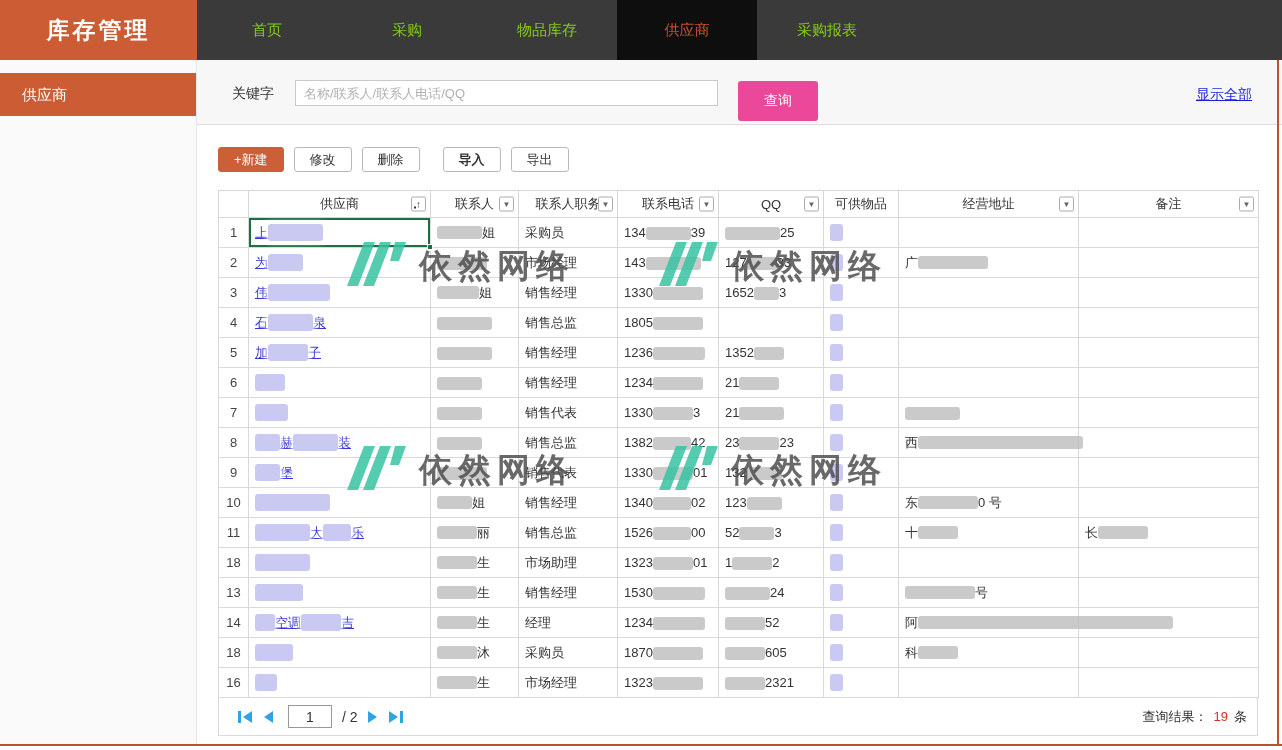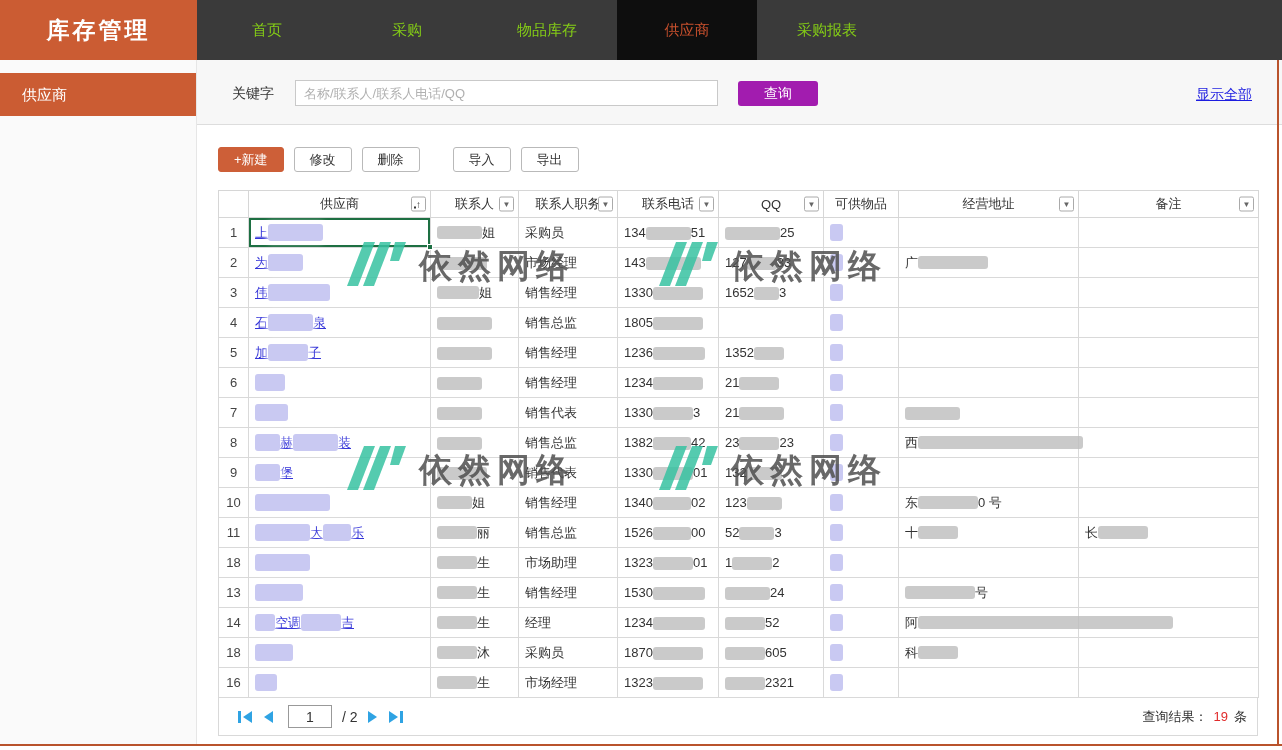--- a/index.html
+++ b/index.html
@@ -28,31 +28,31 @@
              background:#fafafa; border-right:1px solid #e6e6e6; z-index:15; }
   .side-item { margin-top:13px; height:43px; line-height:43px; background:#cb5c33;
                color:#fff; font-size:15px; padding-left:22px; cursor:pointer; }
   
   .content { position:absolute; top:60px; left:197px; width:1085px; height:690px; background:#fff; }
   .search-bar { position:relative; height:65px; background:#f7f7f7; border-bottom:1px solid #dddddd; }
   .search-label { position:absolute; left:21px; top:25px; font-size:14px; color:#333;margin-left:14px; }
   .search-input { position:absolute; left:98px; top:20px; width:423px; height:26px;
                   border:1px solid #c9c9c9; background:#fff; padding:0 8px; font-size:13px; color:#333; }
   .search-input::placeholder { color:#b0b0b0; }
-  .btn-query { position:absolute; left:541px; top:21px; width:80px; height:25px;
-               background:#a21caf; color:#fff; font-size:14px; border:none; border-radius:3px; cursor:pointer; }
+  .btn-query { position:absolute; left:541px; top:21px; width:80px; height:40px;
+               background:#ec4899; color:#fff; font-size:14px; border:none; border-radius:3px; cursor:pointer; }
   .show-all { position:absolute; right:30px; top:26px; font-size:14px; color:#1d1de0;
               text-decoration:underline; cursor:pointer; }
   
   .toolbar { position:absolute; top:87px; left:21px; display:flex; }
   .toolbar button { height:25px; padding:0 15px; font-size:13px; border-radius:3px;
                     margin-right:10px; cursor:pointer; }
   .btn-new { background:#cd5f38; color:#fff; border:1px solid #cd5f38; }
   .btn-plain { background:#fff; color:#333; border:1px solid #b9b9b9; }
-  .gap-left { margin-left:23px; }
+  .gap-left { margin-left:13px;font-weight:bold; }
   
   .table-wrap { position:absolute; top:130px; left:21px; }
   table { border-collapse:collapse; table-layout:fixed; width:1040px; font-size:13px; background:#fff; }
   th { height:27px; border:1px solid #d6d6d6; font-weight:normal; color:#333;
        position:relative; background:#fff; padding:0; }
   td { height:30px; border:1px solid #d9d9d9; padding:0 6px; white-space:nowrap;
        overflow:visible; color:#333; }
   td.rownum { text-align:center; color:#444; padding:0; }
   td.link .txt { color:#3434d8; text-decoration:underline; }
   .blur { display:inline-block; vertical-align:middle; border-radius:3px; position:relative; z-index:2; }
@@ -143,21 +143,21 @@
             <th><span class="txt">经营地址</span><span class="hdr-ico">▼</span></th>
             <th><span class="txt">备注</span><span class="hdr-ico">▼</span></th>
           </tr>
         </thead>
       <tbody>
           <tr>
             <td class="rownum">1</td>
             <td class="link selected-cell"><span class="fill-handle"></span><span class="txt">上</span><span class="blur lav" style="width: 55px;"></span></td>
             <td><span class="blur gray" style="width: 45px;"></span><span class="txt">姐</span></td>
             <td><span class="txt">采购员</span></td>
-            <td><span class="txt">134</span><span class="blur gray" style="width: 45px;"></span><span class="txt">51</span></td>
+            <td><span class="txt">134</span><span class="blur gray" style="width: 45px;"></span><span class="txt">39</span></td>
             <td><span class="blur gray" style="width: 55px;"></span><span class="txt">25</span></td>
             <td><span class="blur lav" style="width: 13px;"></span></td>
             <td></td>
             <td></td>
           </tr>
           <tr>
             <td class="rownum">2</td>
             <td class="link"><span class="txt">为</span><span class="blur lav" style="width: 35px;"></span></td>
             <td><span class="blur gray" style="width: 50px;"></span></td>
             <td><span class="txt">市场经理</span></td>

